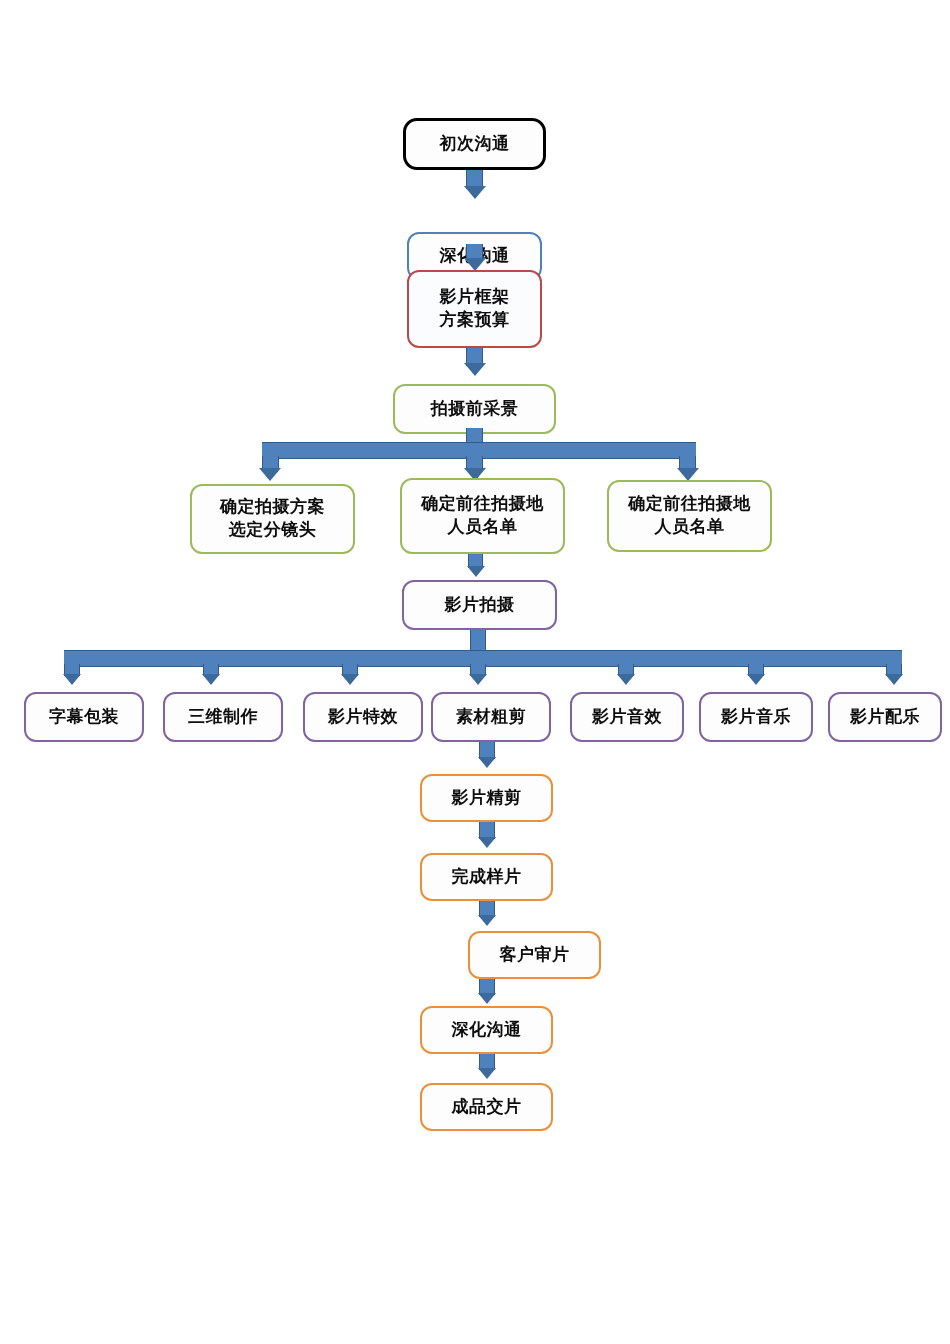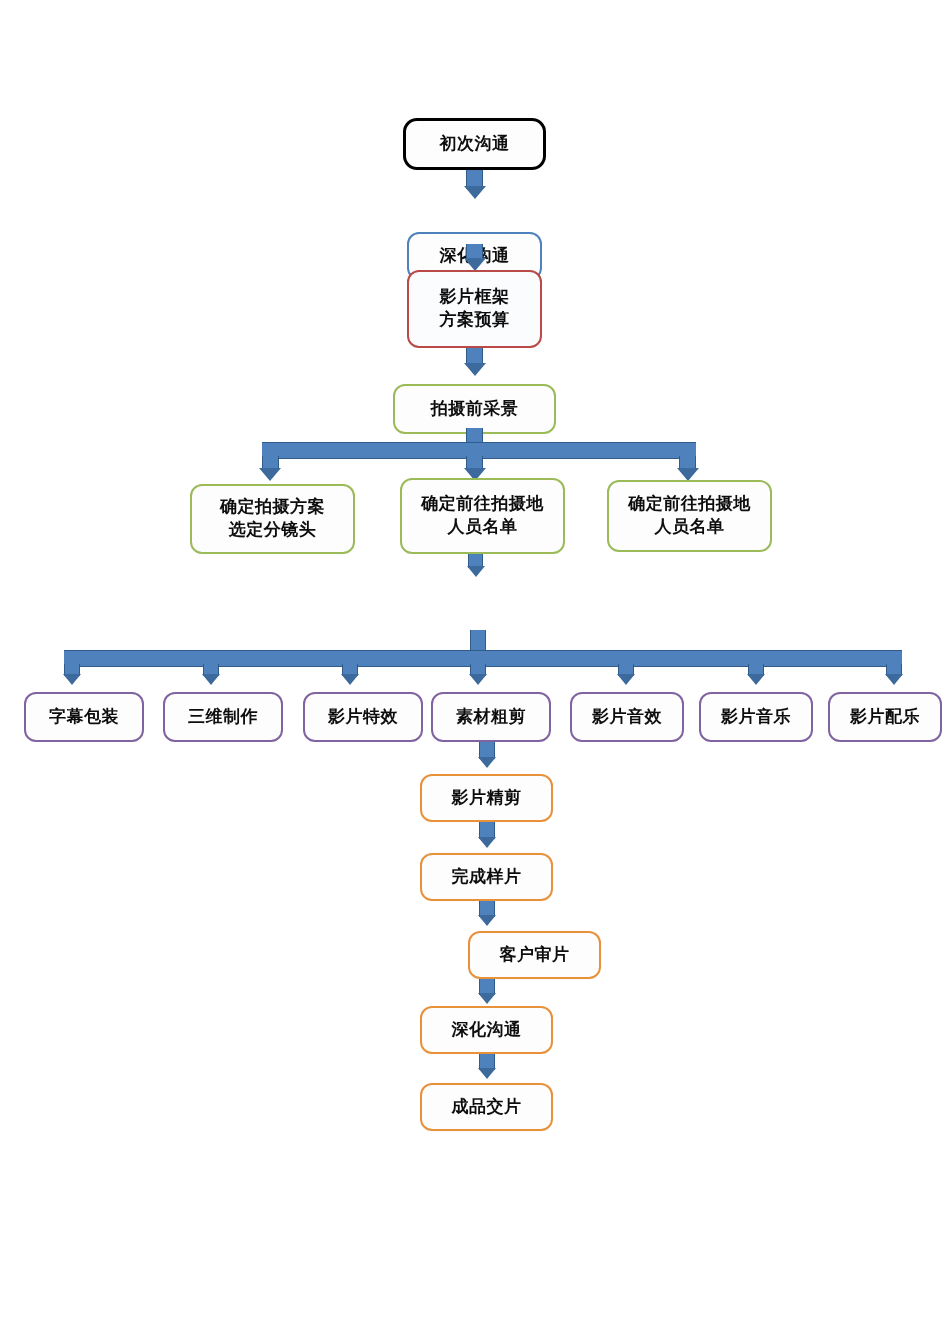--- a/index.html
+++ b/index.html
@@ -137,20 +137,21 @@
 人员名单</div>
 
   <div class="node green" style="left:607px; top:480px; width:165px; height:72px;">确定前往拍摄地
 人员名单</div>
 
   <div class="conn">
     <div class="arrow-shaft" style="left:468px; top:554px; width:15px; height:14px;"></div>
     <div class="arrow-head small" style="left:467px; top:566px;"></div>
   </div>
 
+  <div class="node purple" style="left:402px; top:580px; width:155px; height:50px;">影片拍摄</div>
 
   <div class="conn">
     <div class="fan-stub" style="left:470px; top:630px; width:16px; height:22px;"></div>
     <div class="fan-bar" style="left:64px; top:650px; width:838px; height:17px;"></div>
 
     <div class="fan-stub" style="left:64px;  top:664px; width:16px; height:12px;"></div>
     <div class="arrow-head small" style="left:63px;  top:674px;"></div>
 
     <div class="fan-stub" style="left:203px; top:664px; width:16px; height:12px;"></div>
     <div class="arrow-head small" style="left:202px; top:674px;"></div>

